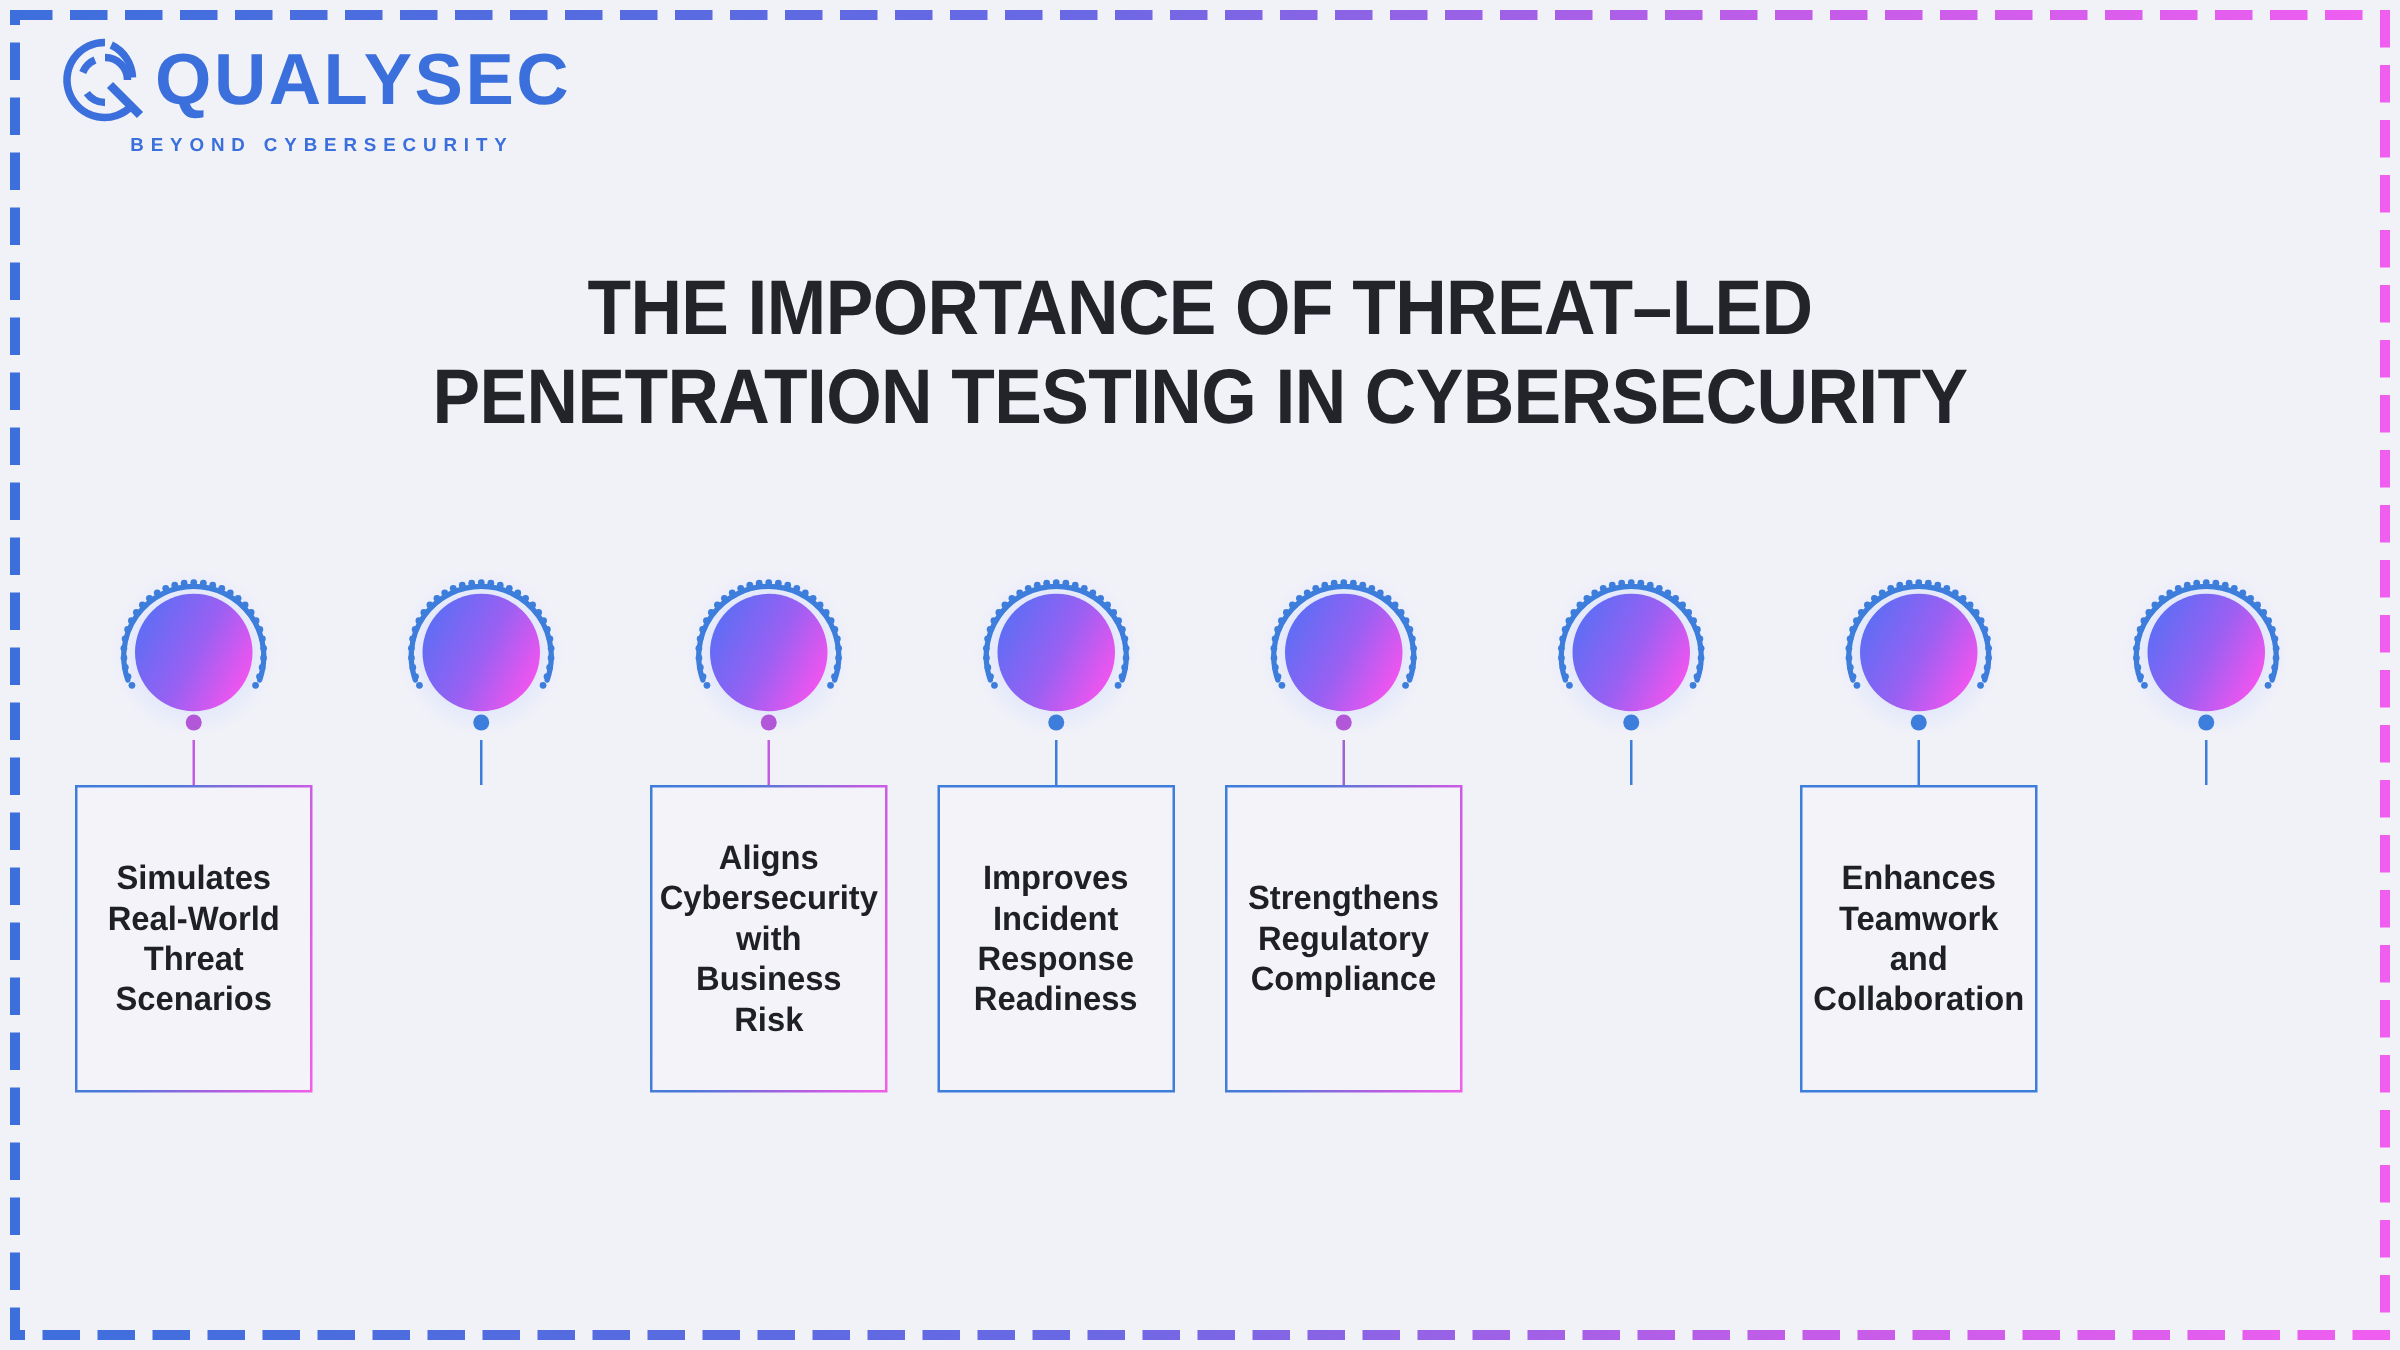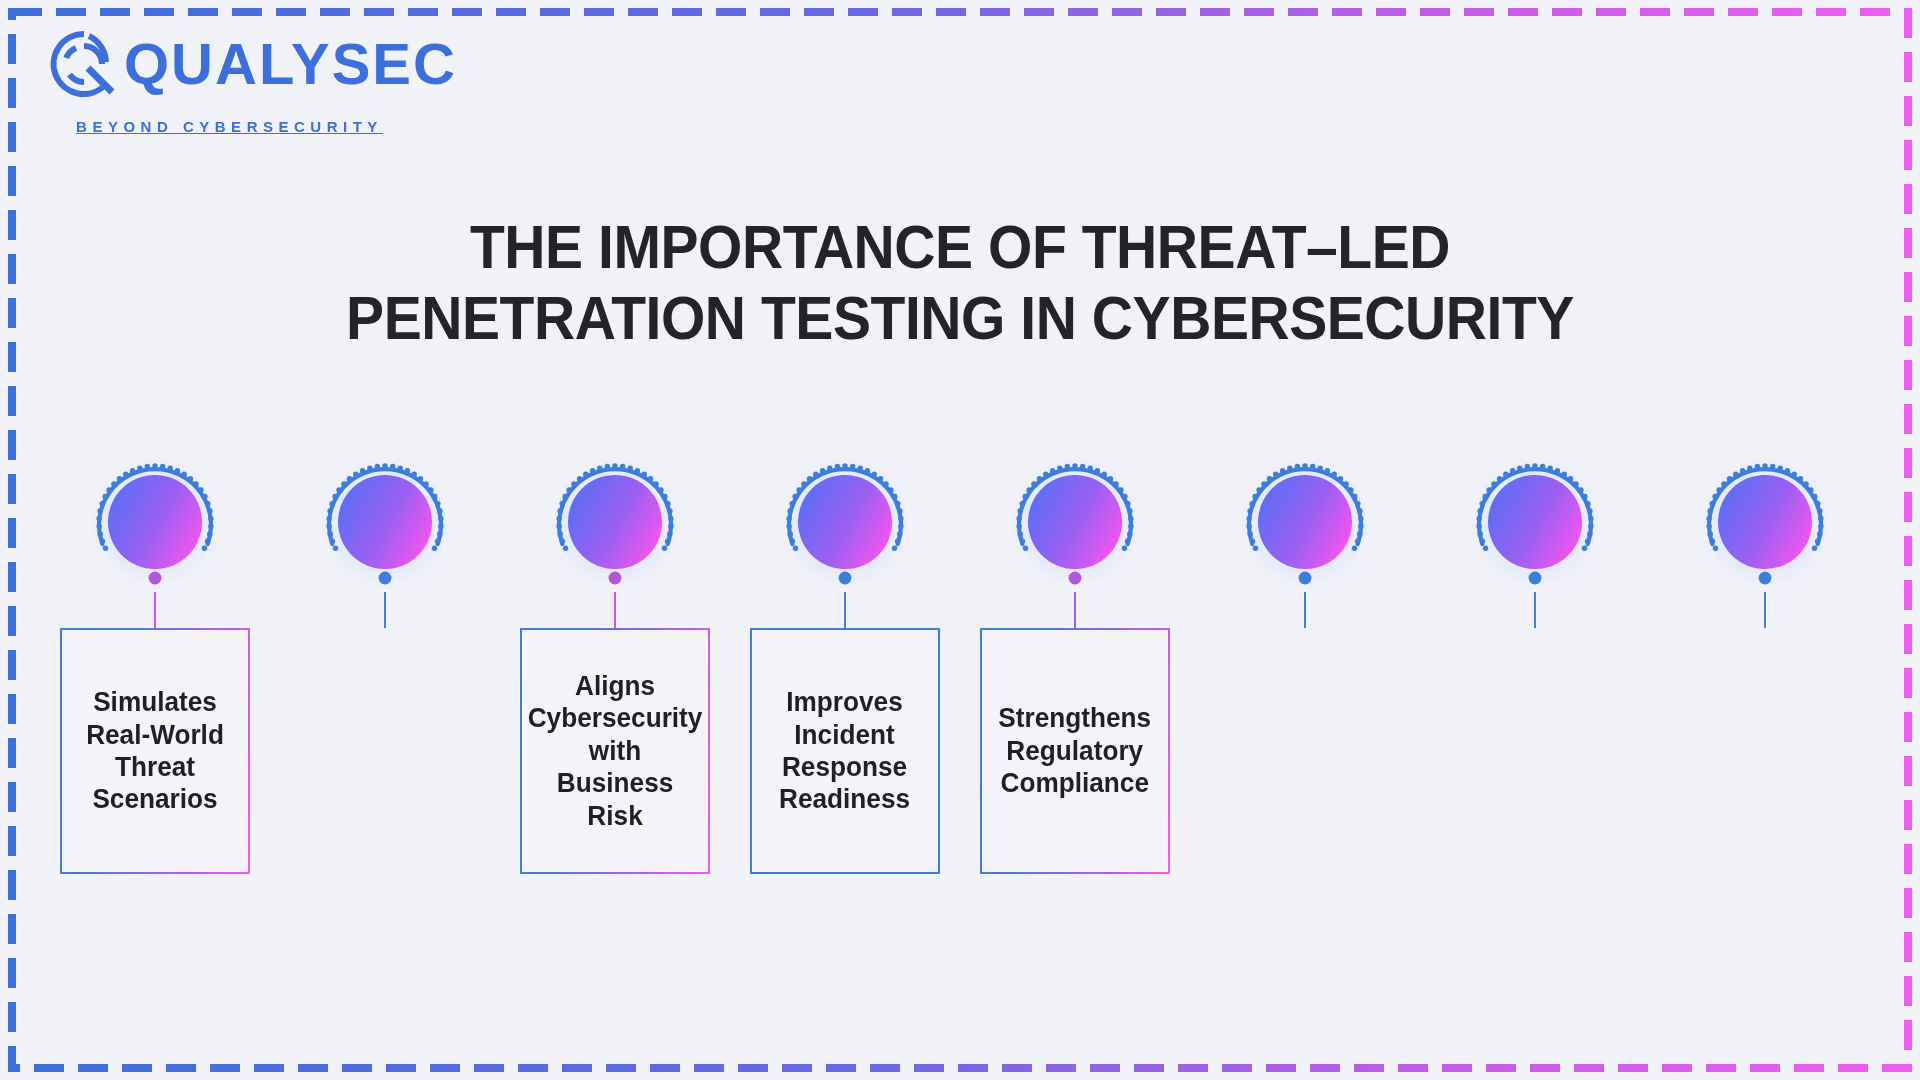--- a/index.html
+++ b/index.html
@@ -41,24 +41,23 @@
     color:#3a6fdc;
     line-height:72px;
     margin-left:4px;
     font-family:"Liberation Sans", sans-serif;
   }
   #logo-tag{
     font-size:15px;
     letter-spacing:5.5px;
     color:#3a6fdc;
     font-weight:bold;
-    text-align:center;
-    margin-top:18px;
+    text-align:right;
+    margin-top:8px;
     padding-right:46px;
-    text-decoration:underline;
   }
 
   
   #title{
     position:absolute;
     left:0; top:212px; width:1920px;
     text-align:center;
     color:#23242a;
     font-weight:bold;
     font-size:62px;
@@ -550,20 +549,25 @@
             <circle cx="125.90" cy="66.61" r="2.7" fill="#3d7ddb"></circle>
             <circle cx="125.83" cy="74.30" r="2.7" fill="#3d7ddb"></circle>
             <circle cx="124.72" cy="81.90" r="2.7" fill="#3d7ddb"></circle>
             <circle cx="122.58" cy="89.28" r="2.7" fill="#3d7ddb"></circle>
             <circle cx="119.45" cy="96.29" r="2.7" fill="#3d7ddb"></circle>
     <circle cx="70" cy="70" r="47" fill="url(#g7)"></circle>
     <circle cx="70" cy="126" r="6.4" fill="#3d7ddb"></circle>
   </svg>
         </div>
         <div class="stem" style="background: rgb(61, 125, 219);"></div>
+        <div class="card b-blue">
+          <div class="card-inner">
+            <div class="card-text">Enhances<br>Teamwork<br>and<br>Collaboration</div>
+          </div>
+        </div>
       </div>
       <div class="item">
         <div class="medal">
   <svg viewBox="0 0 140 140" xmlns="http://www.w3.org/2000/svg">
     <defs>
       <linearGradient id="g8" x1="0.08" y1="0.12" x2="1" y2="0.62">
         <stop offset="0%" stop-color="#5b6ef5"></stop>
         <stop offset="55%" stop-color="#9a60f2"></stop>
         <stop offset="100%" stop-color="#ee55ef"></stop>
       </linearGradient>

